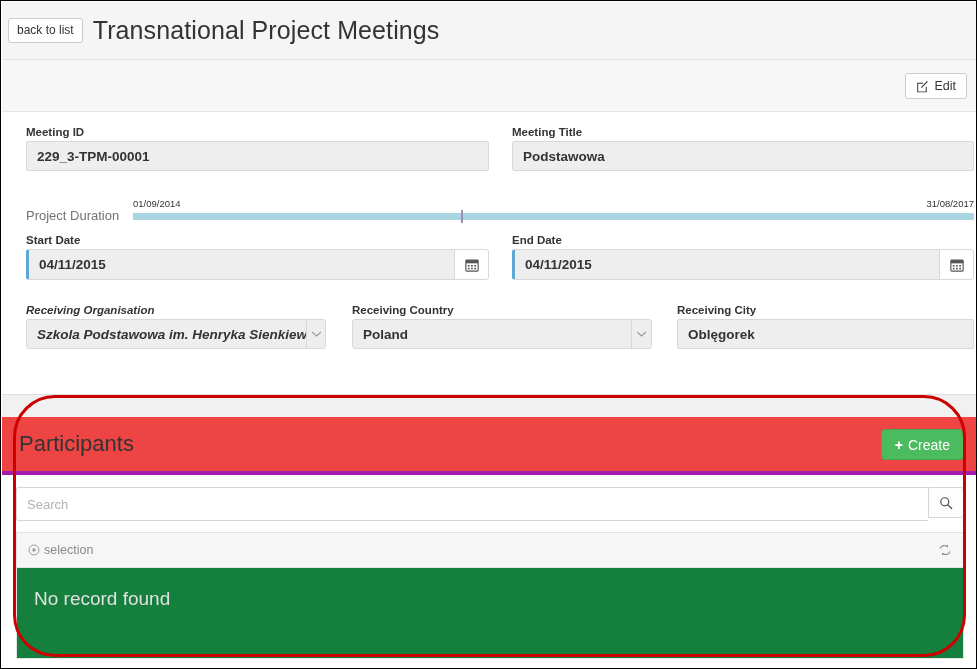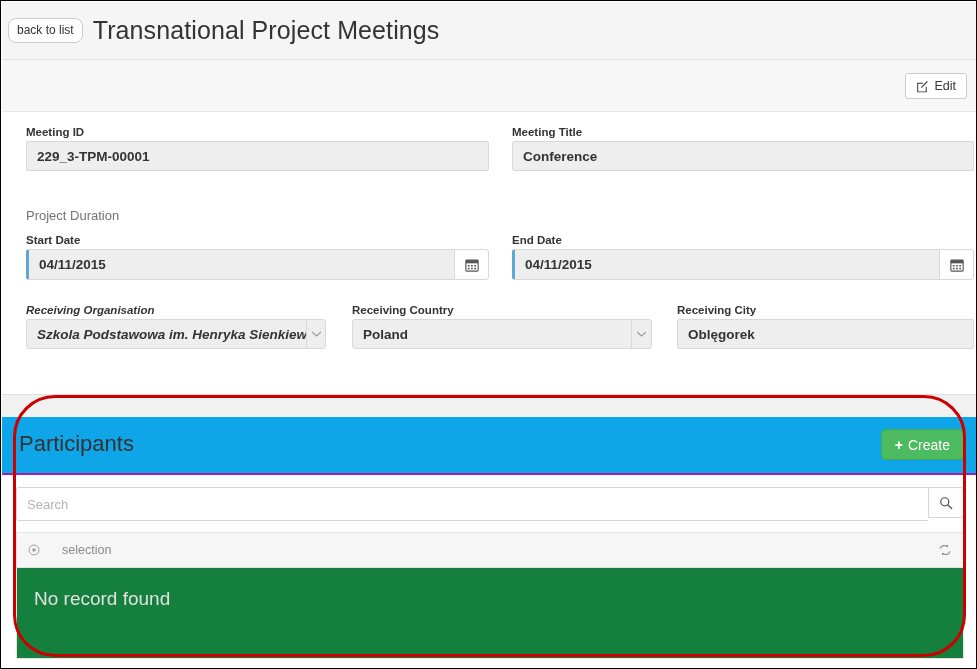--- a/index.html
+++ b/index.html
@@ -33,21 +33,21 @@
     align-items: center;
     box-sizing: border-box;
   }
   .back-btn {
     margin-left: 6px;
     padding: 5px 8px 6px 8px;
     font-size: 12px;
     color: #333333;
     background: #ffffff;
     border: 1px solid #cccccc;
-    border-radius: 8px;
+    border-radius: 3px;
     line-height: 1;
     cursor: pointer;
     font-family: "Liberation Sans", sans-serif;
     white-space: nowrap;
   }
   .page-title {
     margin-left: 10px;
     font-size: 25px;
     color: #333333;
     font-weight: normal;
@@ -248,22 +248,22 @@
     height: 275px;
     background: #f1f1f1;
     box-sizing: border-box;
     border-top: 1px solid #e0e0e0;
   }
   .participants-head {
     position: absolute;
     left: 0; top: 22px;
     width: 975px;
     height: 58px;
-    background: #0ea5e9;
-    border-bottom: 2px solid #a21caf;
+    background: #ef4444;
+    border-bottom: 4px solid #a21caf;
     box-sizing: border-box;
   }
   .participants-title {
     position: absolute;
     left: 17px; top: 14px;
     font-size: 22px;
     color: #333333;
     font-weight: normal;
     white-space: nowrap;
   }
@@ -338,21 +338,21 @@
     border-bottom: none;
     box-sizing: border-box;
     display: flex;
     align-items: center;
     justify-content: space-between;
     padding: 0 11px;
   }
   .selection-left {
     display: flex;
     align-items: center;
-    gap: 22px;
+    gap: 4px;
     font-size: 12.5px;
     color: #8a8a8a;
     cursor: pointer;
   }
   .refresh-btn { cursor: pointer; display: flex; align-items: center; }
 
   .record-area {
     position: absolute;
     left: 14px; top: 92px;
     width: 948px;
@@ -405,25 +405,32 @@
   </div>
 
   <div class="form-area">
 
     <div class="row1-left">
       <div class="field-label">Meeting ID</div>
       <div class="ctl">229_3-TPM-00001</div>
     </div>
     <div class="row1-right">
       <div class="field-label">Meeting Title</div>
-      <div class="ctl">Conference</div>
+      <div class="ctl">Podstawowa</div>
     </div>
 
     <div class="duration-row">
       <div class="duration-label">Project Duration</div>
+      <div class="duration-track-wrap">
+        <div class="duration-start">01/09/2014</div>
+        <div class="duration-end">31/08/2017</div>
+        <div class="duration-bar">
+          <div class="duration-marker" id="duration-marker" style="left: 39%;"></div>
+        </div>
+      </div>
     </div>
 
     <div class="row2-left">
       <div class="field-label">Start Date</div>
       <div class="date-group">
         <div class="date-input">04/11/2015</div>
         <div class="date-addon">
           <span>
             <svg class="icon-svg" width="14" height="14" viewBox="0 0 16 16">
               <rect x="1" y="2.5" width="14" height="12.5" rx="1" fill="none" stroke="#555" stroke-width="1.3"></rect>

